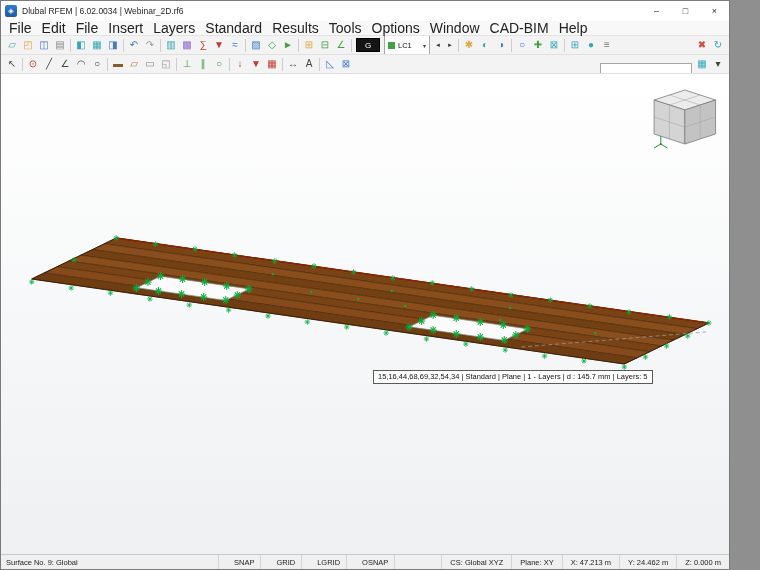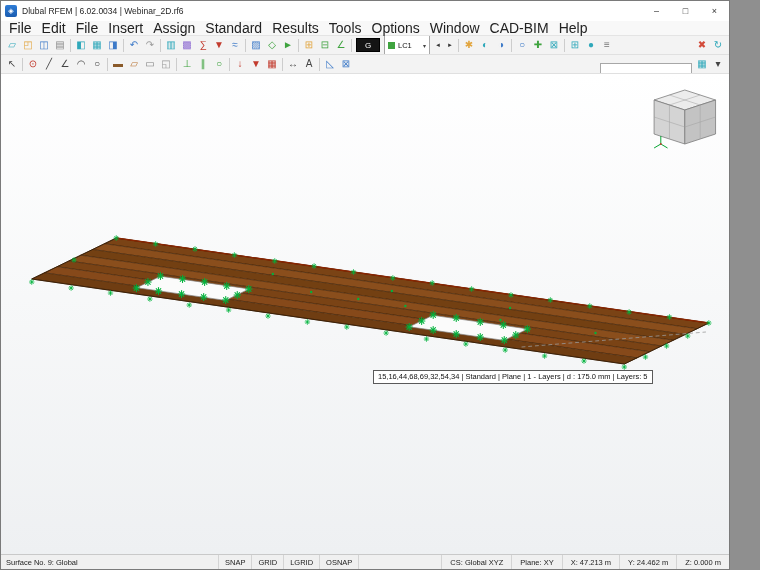--- a/index.html
+++ b/index.html
@@ -34,21 +34,21 @@
 
   
   .canvas{flex:1 1 auto;position:relative;background:linear-gradient(#ffffff,#eef0f2);}
   .canvas svg{position:absolute;inset:0;width:100%;height:100%;display:block;}
   .tooltip{position:absolute;left:372px;top:296px;background:#ffffff;border:1px solid #5a5a5a;padding:1px 4px;font-size:7.5px;line-height:10px;color:#111;white-space:nowrap;z-index:5;}
 
   
   .statusbar{flex:0 0 15px;background:#f0f0f0;border-top:1px solid #c9c9c9;display:flex;align-items:stretch;font-size:7.5px;color:#222;}
   .sb-msg{width:218px;padding-left:5px;display:flex;align-items:center;border-right:1px solid #d4d4d4;}
   .sb-toggles{display:flex;}
-  .sb-toggle{padding:0 6px;display:flex;align-items:center;border-right:1px solid #d4d4d4;}
+  .sb-toggle{padding:0 6px;display:flex;align-items:center;border-right:1px solid #d4d4d4;margin-left:9px;}
   .sb-spacer{flex:1;}
   .sb-seg{padding:0 8px;display:flex;align-items:center;border-left:1px solid #d4d4d4;white-space:nowrap;}
 </style>
 </head>
 <body>
 
 <div class="window">
 
   <div class="titlebar">
     <div class="app-icon">◈</div>
@@ -58,21 +58,21 @@
       <div class="win-btn">□</div>
       <div class="win-btn">×</div>
     </div>
   </div>
 
   <div class="menubar">
       <span class="menu-item">File</span>
       <span class="menu-item">Edit</span>
       <span class="menu-item">File</span>
       <span class="menu-item">Insert</span>
-      <span class="menu-item">Assign</span>
+      <span class="menu-item">Layers</span>
       <span class="menu-item">Standard</span>
       <span class="menu-item">Results</span>
       <span class="menu-item">Tools</span>
       <span class="menu-item">Options</span>
       <span class="menu-item">Window</span>
       <span class="menu-item">CAD-BIM</span>
       <span class="menu-item">Help</span>
     </div>
 
   <div class="toolbar">
@@ -571,21 +571,21 @@
         </g>
         <g stroke="#00a32e" stroke-width="1">
           <line x1="687" y1="70" x2="680" y2="74"></line>
           <line x1="687" y1="70" x2="694" y2="74"></line>
           <line x1="687" y1="70" x2="687" y2="62"></line>
           <circle cx="687" cy="70" r="1" fill="#c23b2e" stroke="none"></circle>
         </g>
       </g>
     </svg>
     <div class="tooltip">
-      <div>15,16,44,68,69,32,54,34 | Standard | Plane | 1 - Layers | d : 175.0 mm | Layers: 5</div>
+      <div>15,16,44,68,69,32,54,34 | Standard | Plane | 1 - Layers | d : 145.7 mm | Layers: 5</div>
     </div>
   </div>
 
   <div class="statusbar">
     <div class="sb-msg">Surface No. 9: Global</div>
     <div class="sb-toggles">
         <span class="sb-toggle">SNAP</span>
         <span class="sb-toggle">GRID</span>
         <span class="sb-toggle">LGRID</span>
         <span class="sb-toggle">OSNAP</span>

